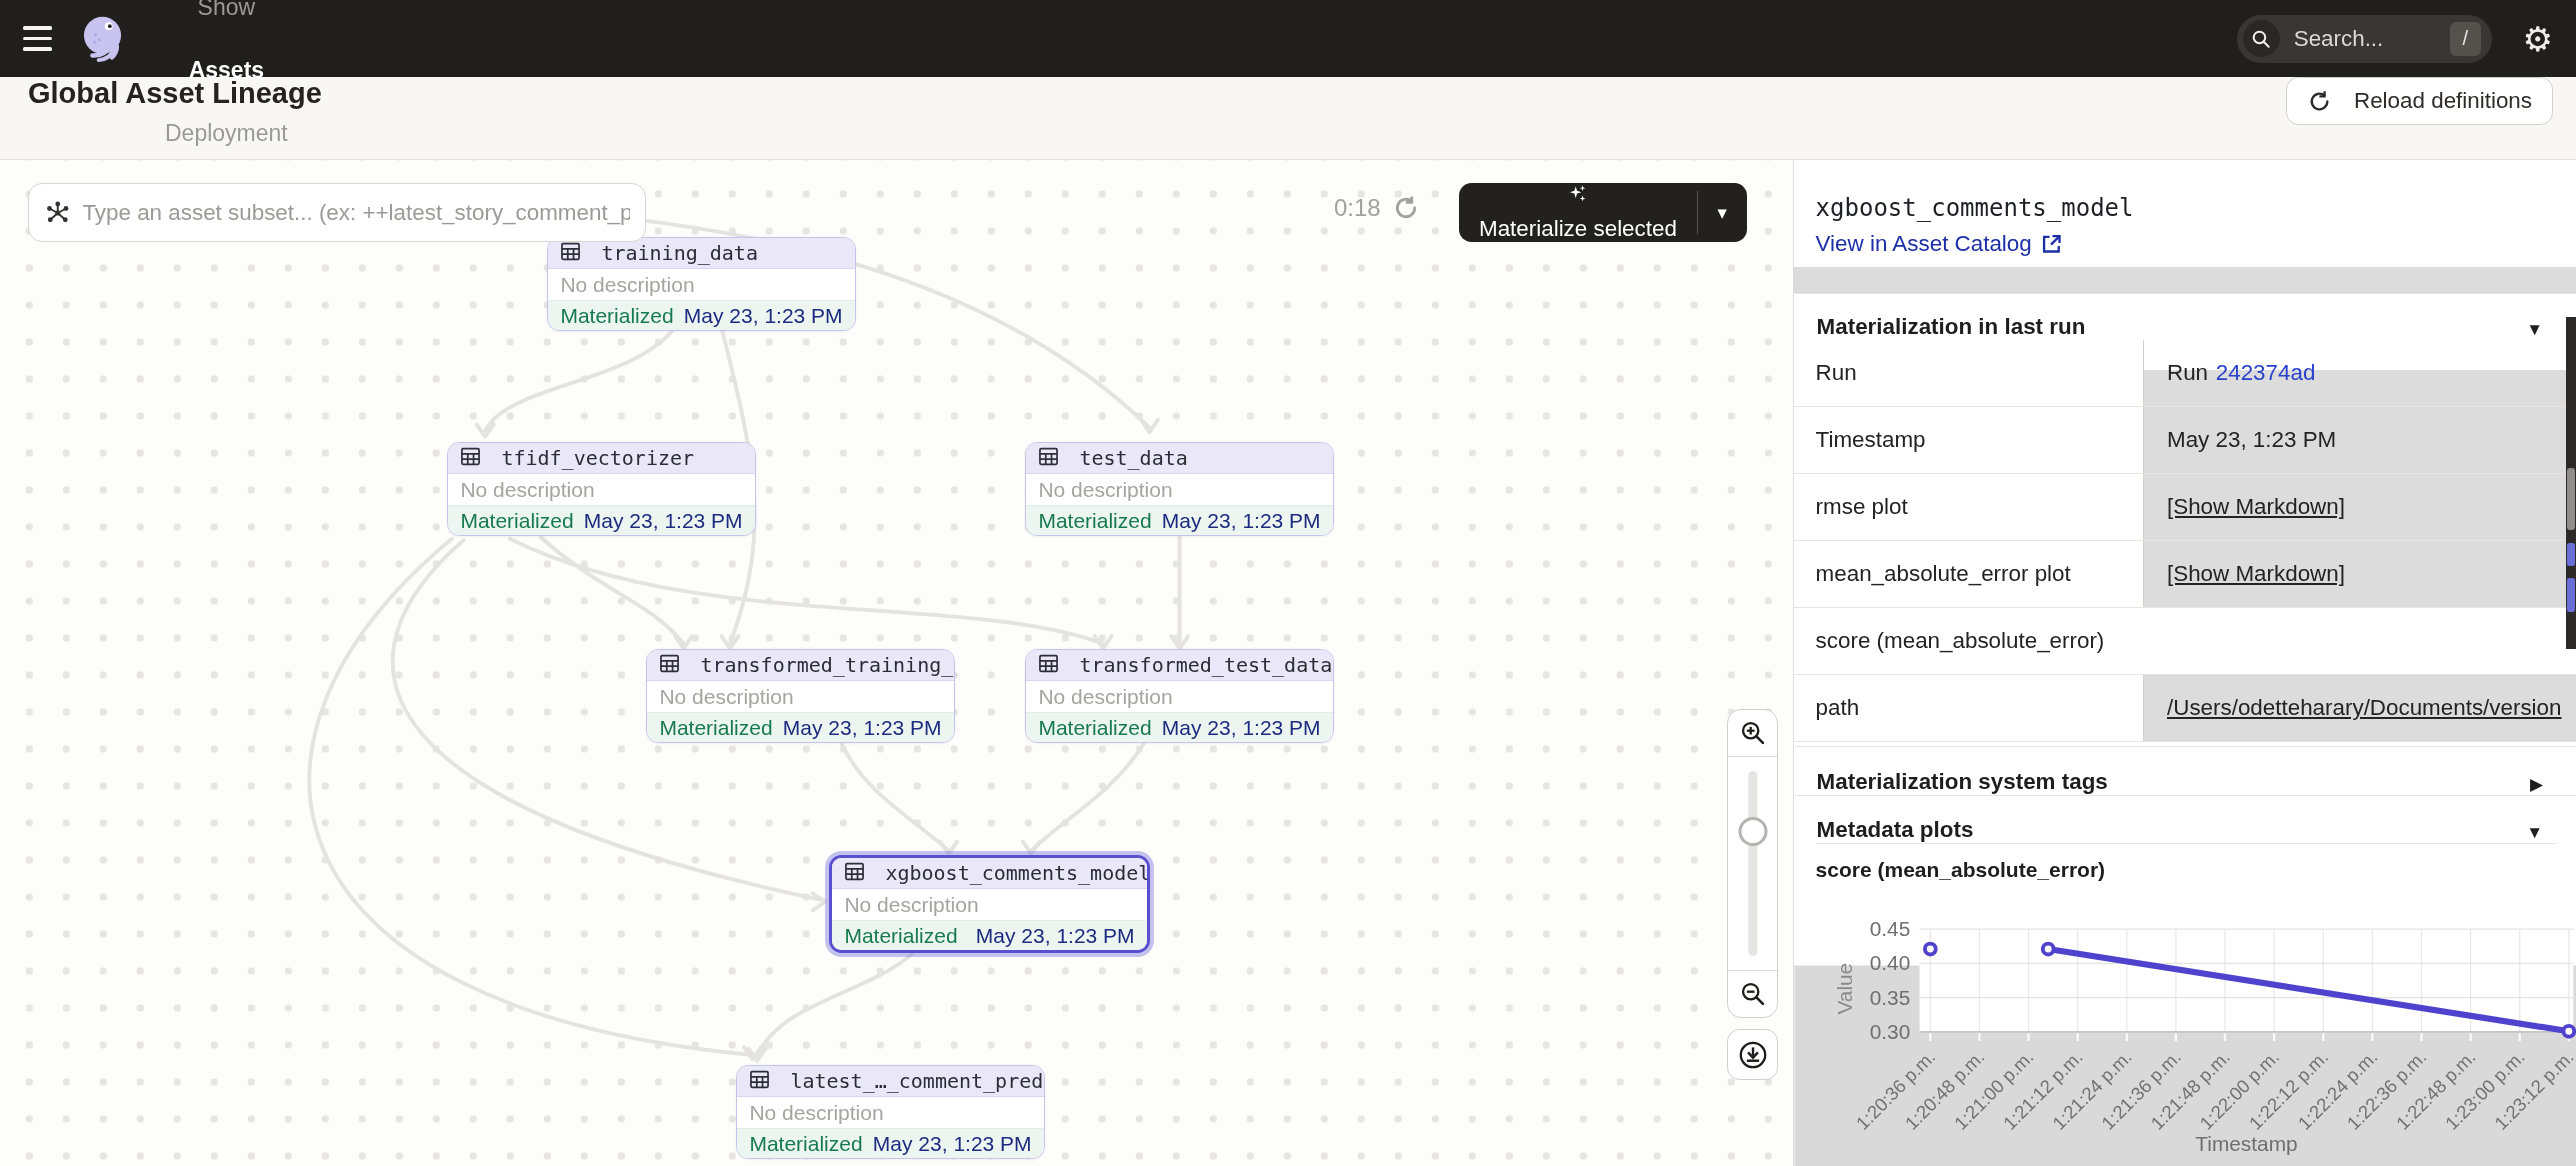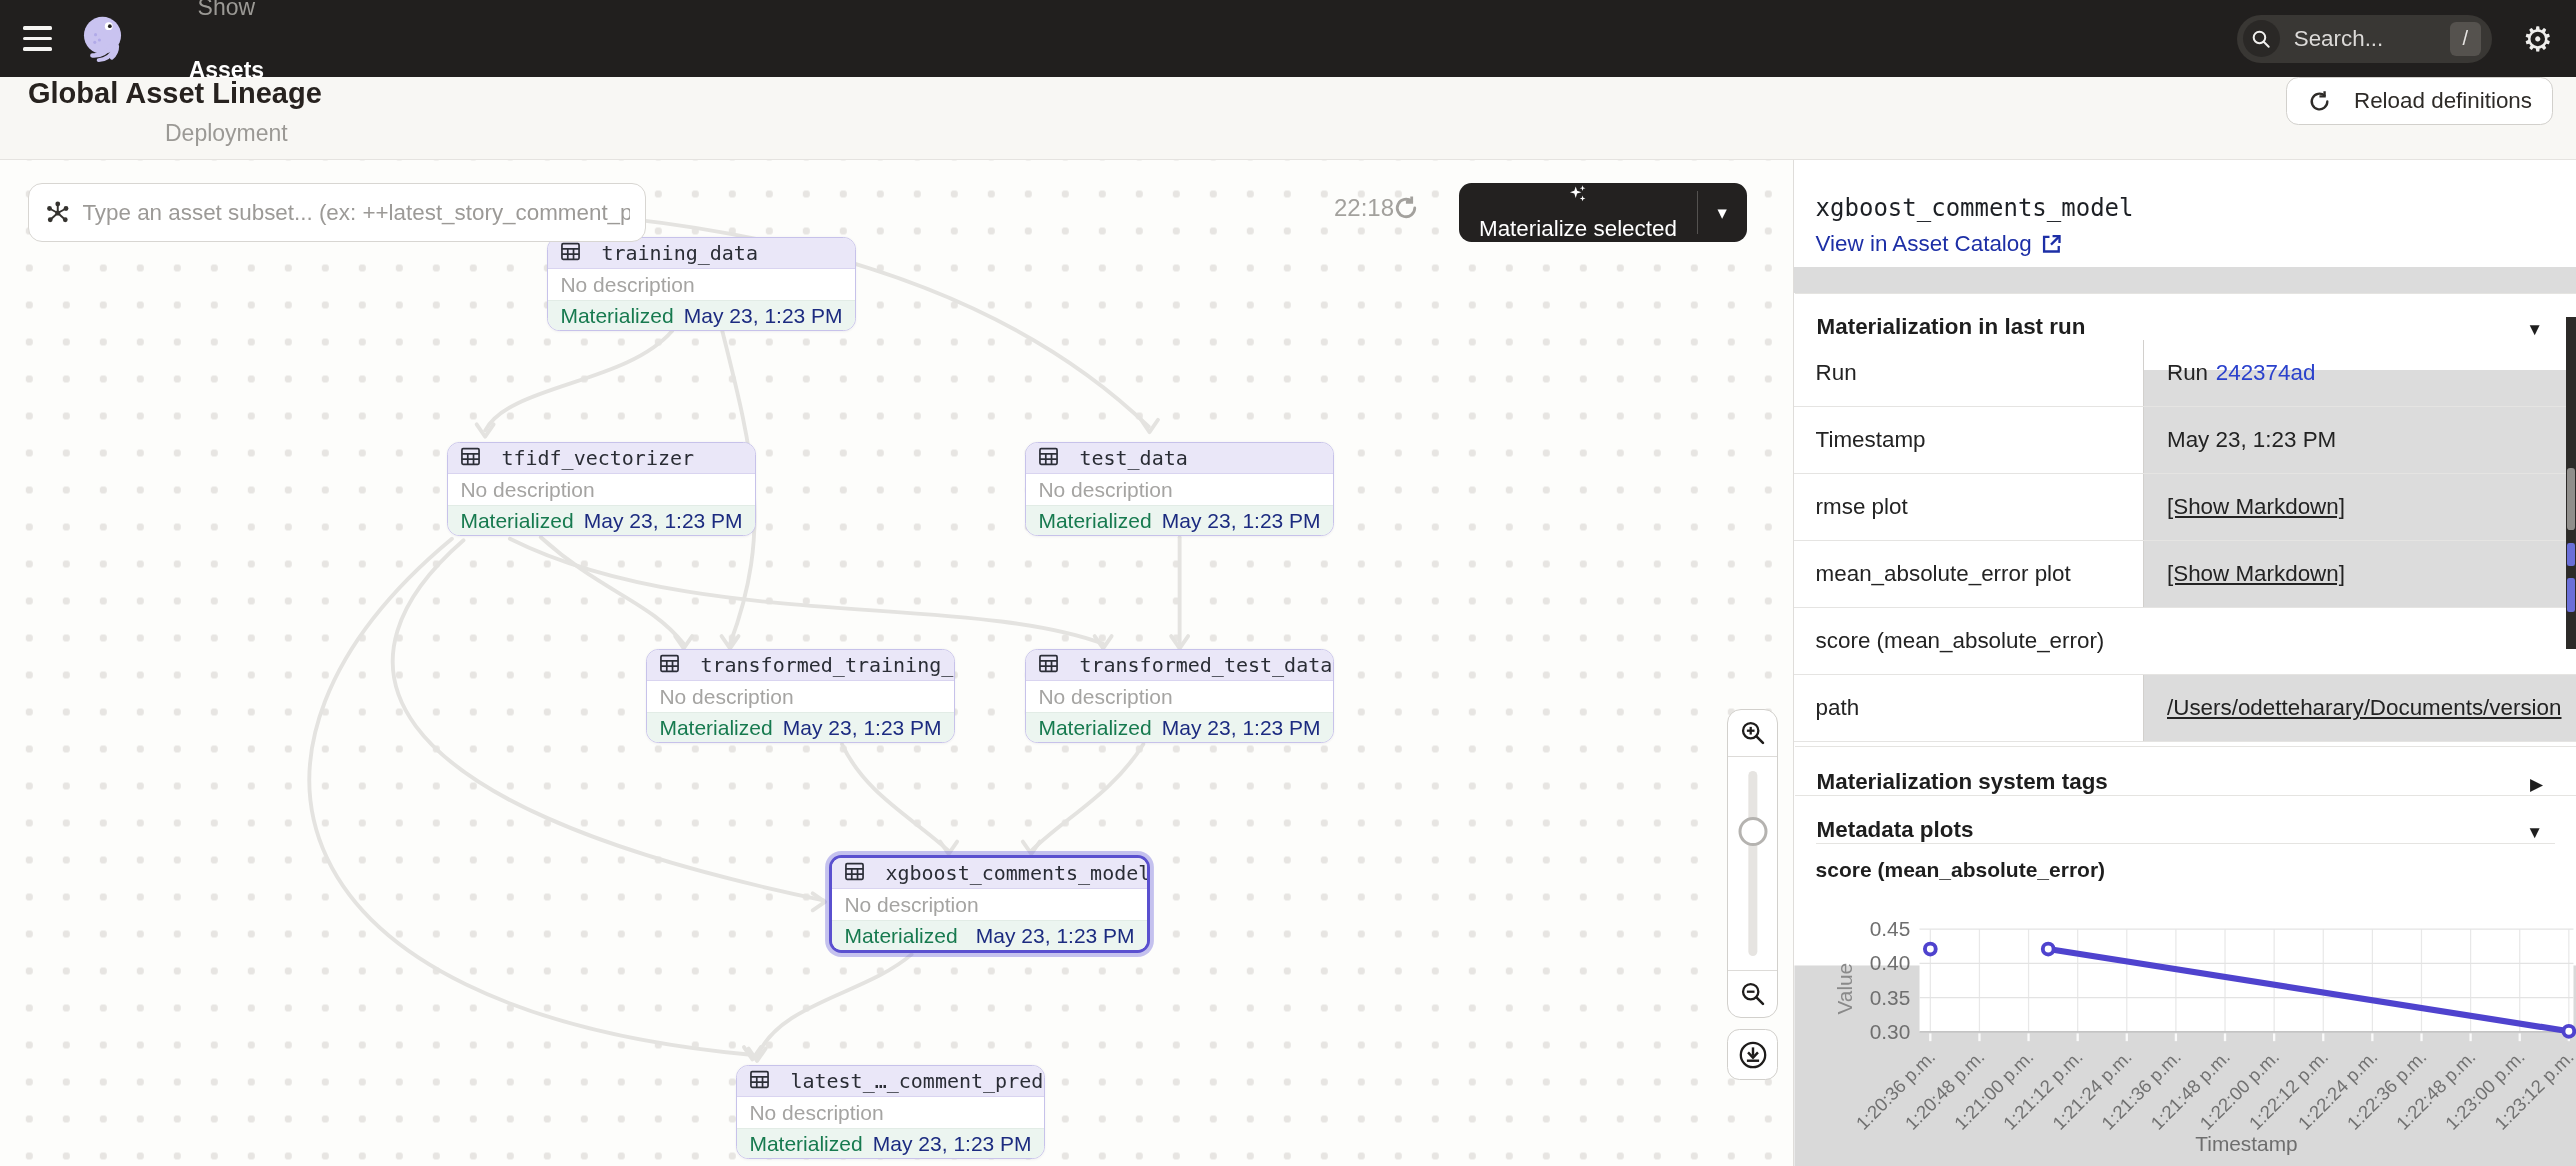--- a/index.html
+++ b/index.html
@@ -301,21 +301,21 @@
             <circle cx="28" cy="11" r="3.2"></circle>
             <circle cx="27" cy="26" r="3.2"></circle>
             <circle cx="7" cy="26" r="3.2"></circle>
             <circle cx="6" cy="11" r="3.2"></circle>
             <circle cx="17" cy="17" r="3.4"></circle>
           </g>
       </svg>
       <span class="ph">Type an asset subset... (ex: ++latest_story_comment_pr</span>
     </div>
 
-    <span class="timer">22:18</span>
+    <span class="timer">0:18</span>
     <span class="refreshbtn">
       <svg width="28" height="28" viewBox="0 0 32 32">
           <path d="M26 16 A10 10 0 1 1 22.5 8.4" stroke="#a3a19d" stroke-width="3.2" fill="none" stroke-linecap="round"></path>
           <path d="M22.5 2.8 L22.5 9.4 L15.9 9.4" stroke="#a3a19d" stroke-width="3.2" fill="none"></path>
         </svg>
     </span>
 
     <div class="matbtn">
       <div class="mainpart">
         <svg width="28" height="28" viewBox="0 0 36 36" fill="#ffffff">

